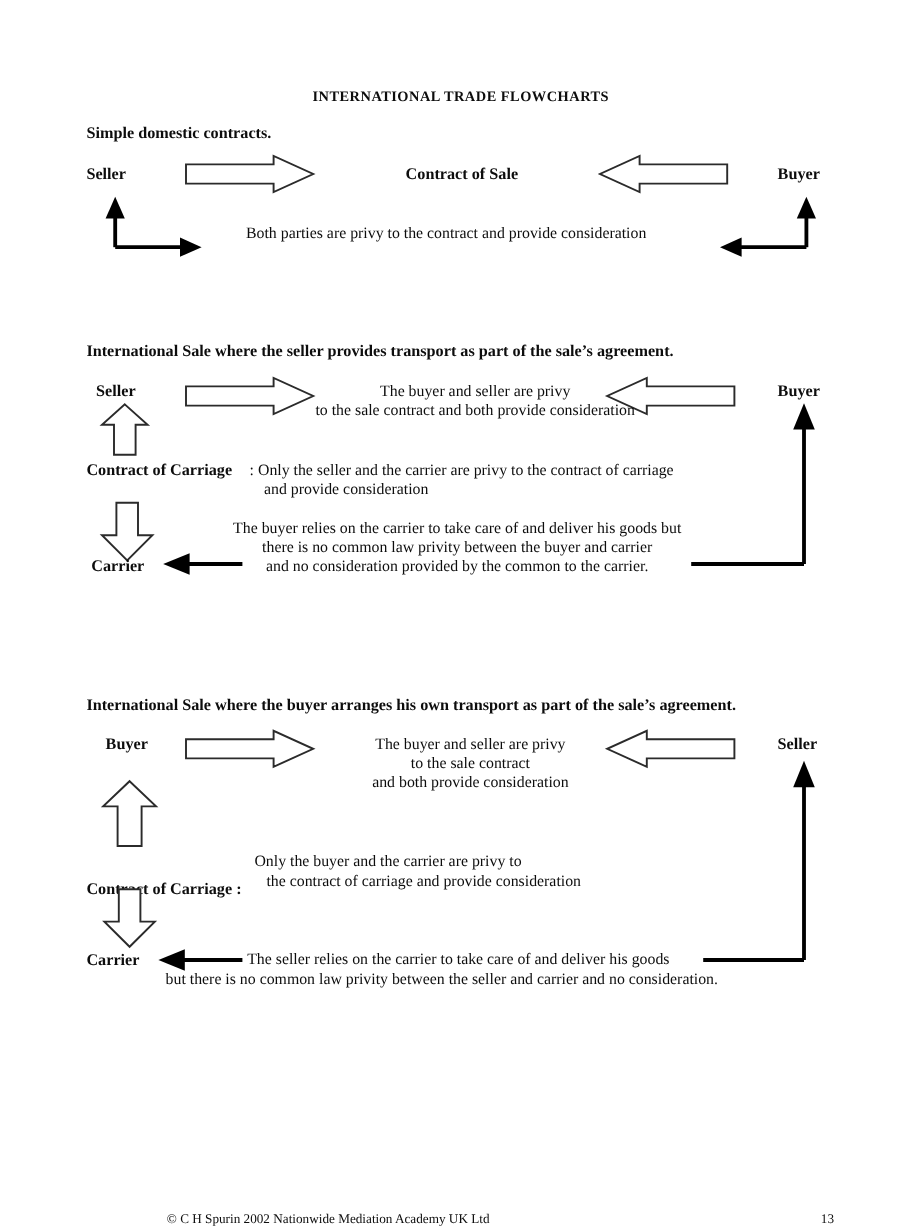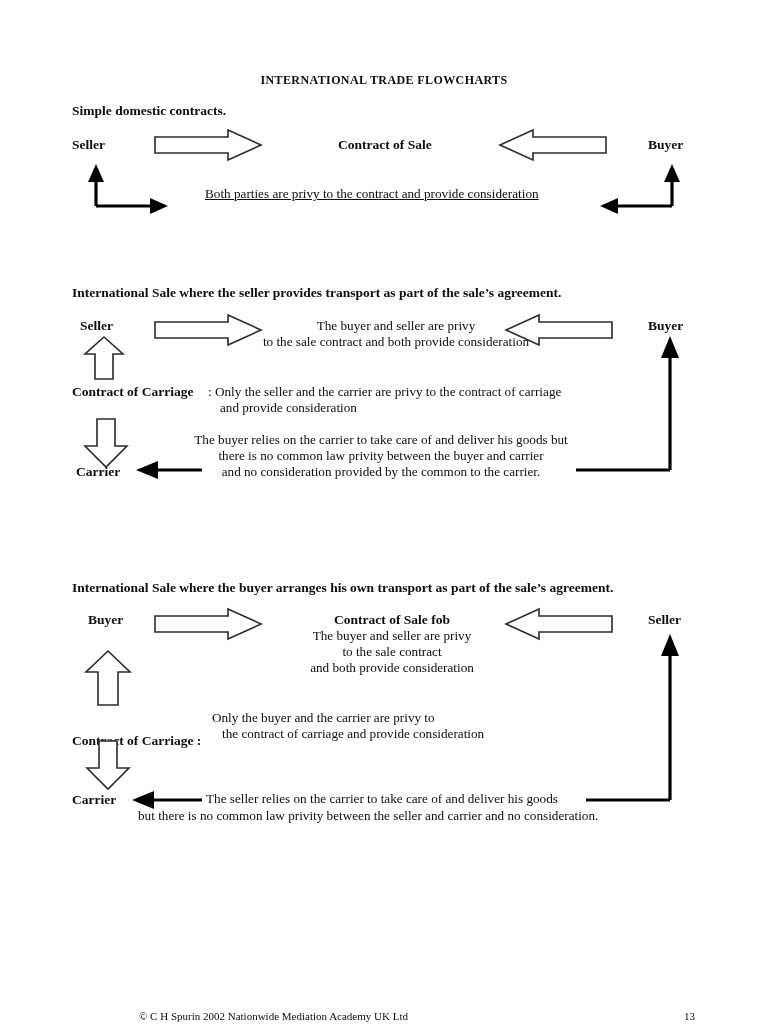--- a/index.html
+++ b/index.html
@@ -56,21 +56,21 @@
     <polygon class="solidfill" points="88,44 70,36 70,52"></polygon>
   </svg>
 
   <svg class="abs" style="left:578px;top:162px;" width="110" height="48" viewBox="0 0 110 48">
     <path class="solid" d="M94,44 L94,16"></path>
     <polygon class="solidfill" points="94,2 86,20 102,20"></polygon>
     <path class="solid" d="M94,44 L38,44"></path>
     <polygon class="solidfill" points="22,44 40,36 40,52"></polygon>
   </svg>
 
-  <div class="abs body-text" style="left:205px;top:186px;text-decoration:underline;">Both parties are privy to the contract and provide consideration</div>
+  <div class="abs body-text" style="left:205px;top:186px;">Both parties are privy to the contract and provide consideration</div>
 
   <div class="abs heading" style="left:72px;top:285px;">International Sale where the seller provides transport as part of the sale’s agreement.</div>
 
   <div class="abs node" style="left:80px;top:318px;">Seller</div>
 
   <div class="abs node" style="left:648px;top:318px;">Buyer</div>
 
   <svg class="abs" style="left:154px;top:314px;" width="108" height="32" viewBox="0 0 108 32">
     <polygon class="ho" points="1,8 74,8 74,1 107,16 74,31 74,24 1,24"></polygon>
   </svg>
@@ -123,21 +123,20 @@
 
   <svg class="abs" style="left:154px;top:608px;" width="108" height="32" viewBox="0 0 108 32">
     <polygon class="ho" points="1,8 74,8 74,1 107,16 74,31 74,24 1,24"></polygon>
   </svg>
 
   <svg class="abs" style="left:505px;top:608px;" width="108" height="32" viewBox="0 0 108 32">
     <polygon class="ho" points="107,8 34,8 34,1 1,16 34,31 34,24 107,24"></polygon>
   </svg>
 
   <div class="abs ctr" style="left:268px;top:612px;width:248px;">
-    <div class="node">Contract of Sale fob</div>
     <div class="body-text">The buyer and seller are privy</div>
     <div class="body-text">to the sale contract</div>
     <div class="body-text">and both provide consideration</div>
   </div>
 
   <svg class="abs" style="left:84px;top:650px;" width="48" height="56" viewBox="0 0 48 56">
     <polygon class="ho" points="24,1 46,22 34,22 34,55 14,55 14,22 2,22"></polygon>
   </svg>
 
   <div class="abs node" style="left:72px;top:710px;margin-top:23px;">Contract of Carriage :</div>

